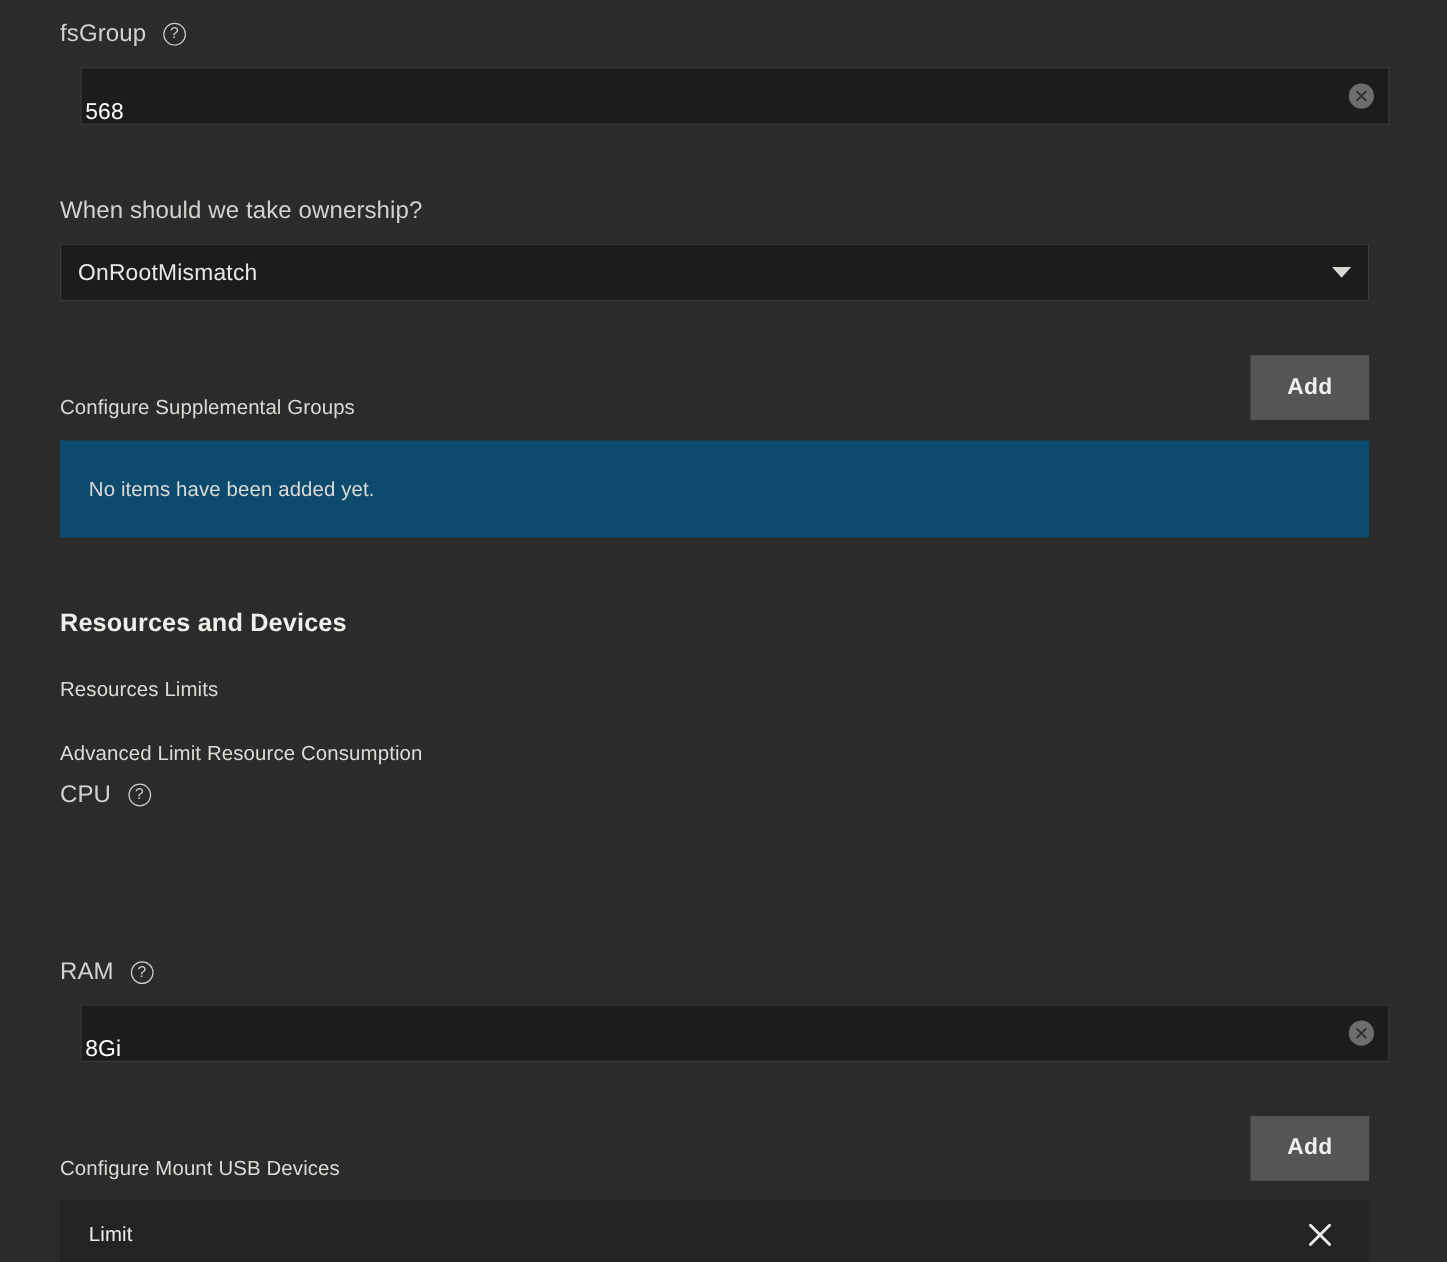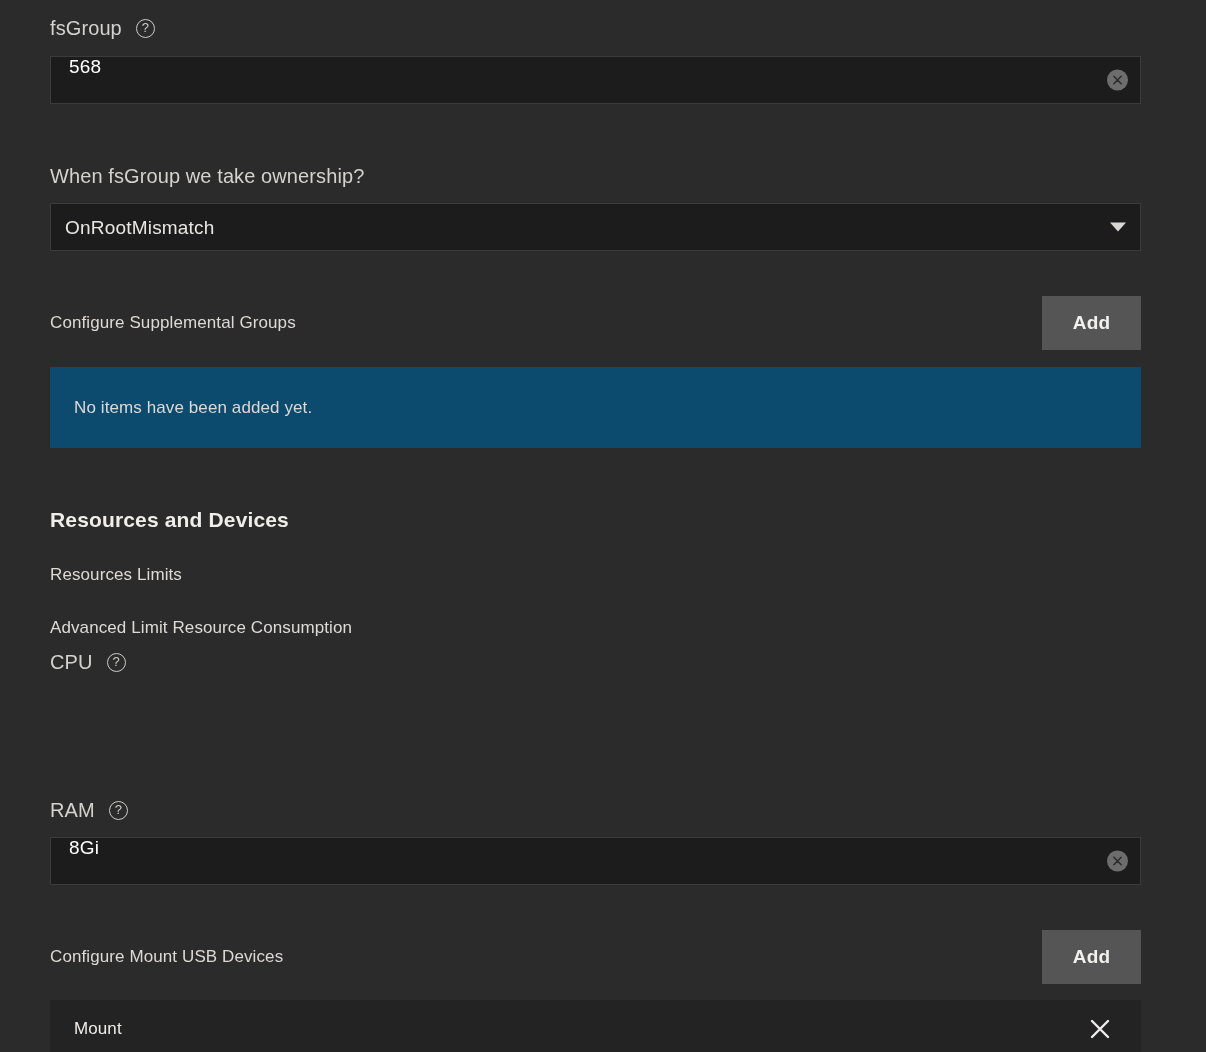--- a/index.html
+++ b/index.html
@@ -54,22 +54,23 @@
     font-family: "Liberation Sans", sans-serif;
     padding-bottom: 1px;
   }
 
   .text-input {
     position: relative;
     background: #1c1c1c;
     border: 1px solid #3b3b3b;
     height: 48px;
     display: flex;
-    align-items: flex-start;
-    padding: 0 44px 0 18px;
+    align-items: flex-end;
+    padding: 0 44px 0 3px;
+    margin-left: 17px;
   }
   .text-input .value {
     font-size: 19px;
     color: #ffffff;
     line-height: 1;
     letter-spacing: 0.2px;
     white-space: nowrap;
     overflow: hidden;
   }
   .clear-btn {
@@ -112,21 +113,21 @@
     width: 0;
     height: 0;
     border-left: 8px solid transparent;
     border-right: 8px solid transparent;
     border-top: 9px solid #d9d7d4;
   }
 
   
   .list-header {
     display: flex;
-    align-items: center;
+    align-items: flex-end;
     justify-content: space-between;
   }
   .list-title {
     font-size: 17px;
     color: #ddd9d5;
     letter-spacing: 0.1px;
   }
   .add-button {
     width: 99px;
     height: 54px;
@@ -228,21 +229,21 @@
 
   <div class="abs text-input" id="fsgroup-input">
     <span class="value">568</span>
     <span class="clear-btn">
       <svg width="11" height="11" viewBox="0 0 12 12" aria-hidden="true">
         <path d="M2 2 L10 10 M10 2 L2 10" stroke="#2b2b2b" stroke-width="1.6" stroke-linecap="round"></path>
       </svg>
     </span>
   </div>
 
-  <div class="abs field-label" id="ownership-label">When fsGroup we take ownership?</div>
+  <div class="abs field-label" id="ownership-label">When should we take ownership?</div>
 
   <div class="abs select-input" id="ownership-select">
     <span class="value">OnRootMismatch</span>
     <span class="caret"></span>
   </div>
 
   <div class="abs list-header" id="supplemental-header">
     <span class="list-title">Configure Supplemental Groups</span>
     <button class="add-button">Add</button>
   </div>
@@ -276,21 +277,21 @@
       </svg>
     </span>
   </div>
 
   <div class="abs list-header" id="usb-header">
     <span class="list-title">Configure Mount USB Devices</span>
     <button class="add-button">Add</button>
   </div>
 
   <div class="abs device-panel" id="device-row">
-    <span class="device-label">Mount</span>
+    <span class="device-label">Limit</span>
     <span class="close-x">
       <svg width="26" height="26" viewBox="0 0 26 26" aria-hidden="true">
         <path d="M5 5 L21 21 M21 5 L5 21" stroke="#f0eeeb" stroke-width="2.4" stroke-linecap="round"></path>
       </svg>
     </span>
   </div>
 
 </div>
 
 </body></html>

